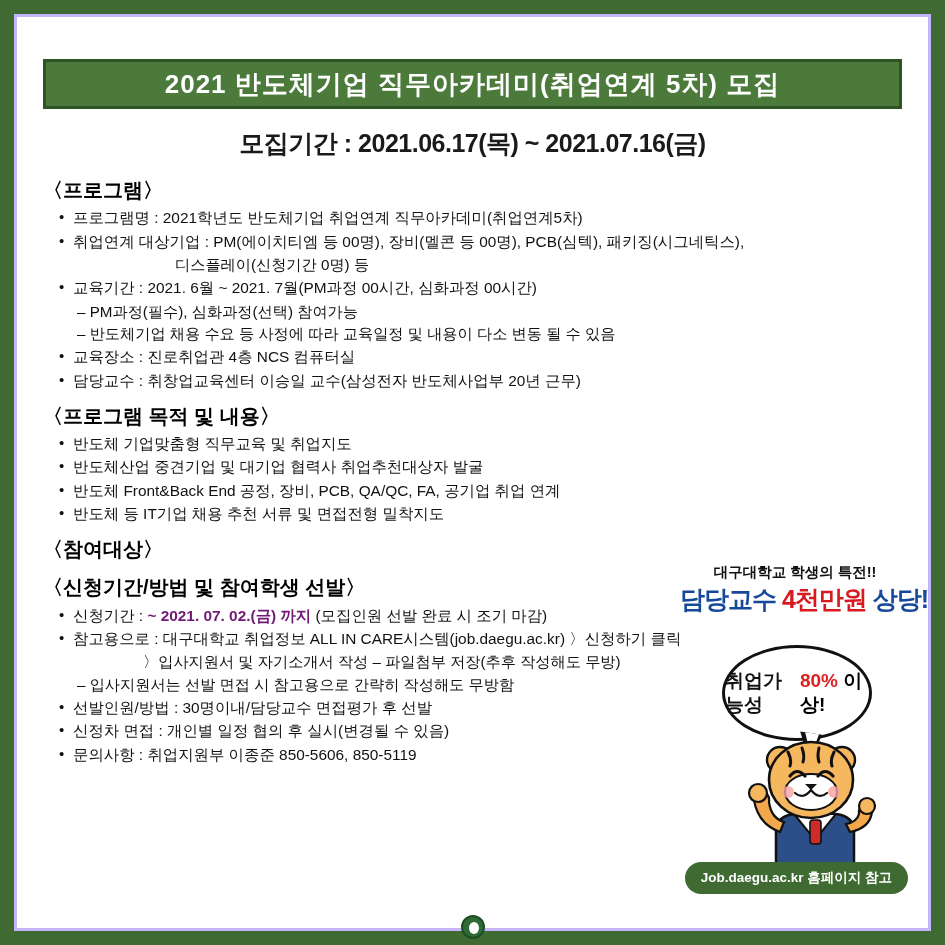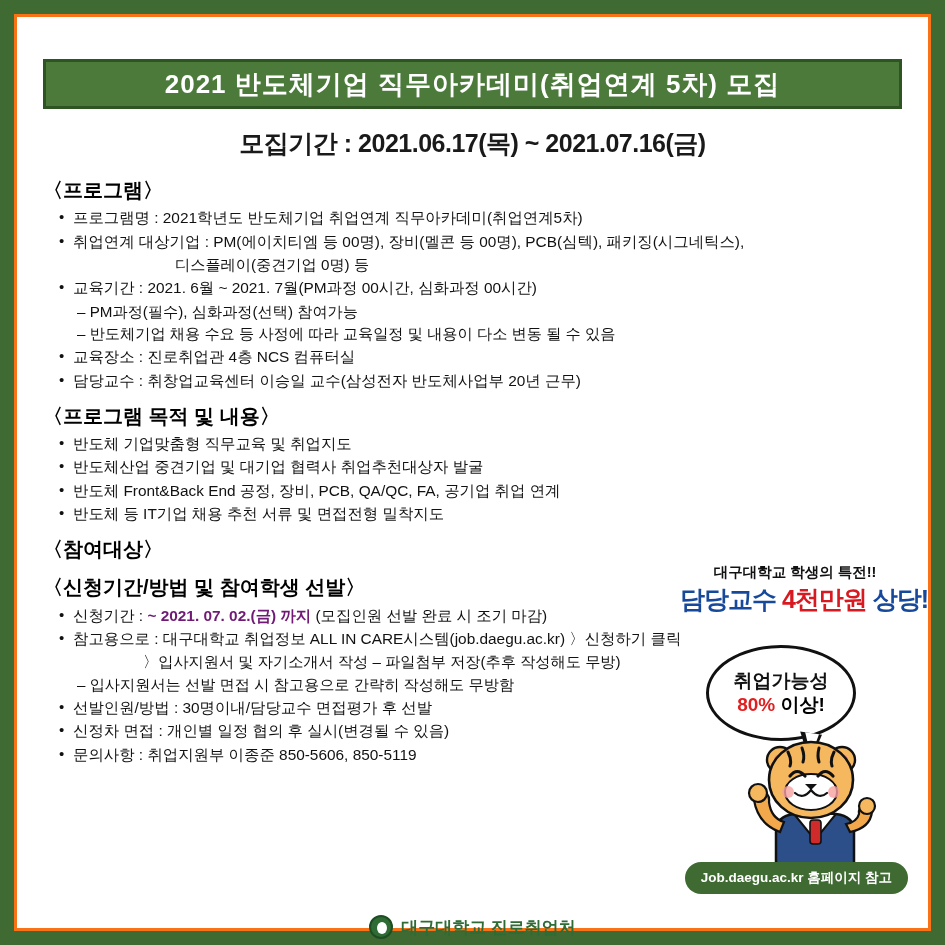--- a/index.html
+++ b/index.html
@@ -16,21 +16,21 @@
     width: 945px;
     height: 945px;
     background: #3f6b32;
     padding: 14px 14px 0 14px;
   }
   .inner {
     position: relative;
     width: 917px;
     height: 917px;
     background: #ffffff;
-    border: 3px solid #f97316;
+    border: 3px solid #c4b5fd;
     overflow: hidden;
   }
   
   .title-bar {
     margin: 42px 26px 0 26px;
     background: #4b7a3b;
     border: 3px solid #2f5424;
     height: 50px;
     display: flex;
     align-items: center;
@@ -110,29 +110,29 @@
     font-size: 25px;
     font-weight: bold;
     white-space: nowrap;
     letter-spacing: -1px;
   }
   .stamp .blue { color: #17499b; }
   .stamp .redbig { color: #d81920; }
   
   .bubble {
     position: absolute;
-    right: 72px;
+    right: 56px;
     top: 628px;
     width: 150px;
     height: 96px;
     background: #ffffff;
     border: 3px solid #111111;
     border-radius: 50%;
     display: flex;
-    flex-direction: column;
+    flex-direction: row;
     align-items: center;
     justify-content: center;
     line-height: 1.25;
   }
   .bubble .b1 { font-size: 19px; font-weight: bold; color: #111; }
   .bubble .b2 { font-size: 19px; font-weight: bold; }
   .bubble .b2 .pct { color: #e02020; }
   .bubble-tail {
     position: absolute;
     right: 108px;
@@ -216,21 +216,21 @@
     </div>
 
     <div class="subtitle">모집기간 : 2021.06.17(목) ~ 2021.07.16(금)</div>
 
     <div class="content">
 
       <div class="sec-head first">〈프로그램〉</div>
       <ul class="bullets">
         <li>프로그램명 : 2021학년도 반도체기업 취업연계 직무아카데미(취업연계5차)</li>
         <li>취업연계 대상기업 : PM(에이치티엠 등 00명), 장비(멜콘 등 00명), PCB(심텍), 패키징(시그네틱스),</li>
-        <div class="sub indent-more">디스플레이(중견기업 0명) 등</div>
+        <div class="sub indent-more">디스플레이(신청기간 0명) 등</div>
         <li>교육기간 : 2021. 6월 ~ 2021. 7월(PM과정 00시간, 심화과정 00시간)</li>
         <div class="sub">– PM과정(필수), 심화과정(선택) 참여가능</div>
         <div class="sub">– 반도체기업 채용 수요 등 사정에 따라 교육일정 및 내용이 다소 변동 될 수 있음</div>
         <li>교육장소 : 진로취업관 4층 NCS 컴퓨터실</li>
         <li>담당교수 : 취창업교육센터 이승일 교수(삼성전자 반도체사업부 20년 근무)</li>
       </ul>
 
       <div class="sec-head">〈프로그램 목적 및 내용〉</div>
       <ul class="bullets">
         <li>반도체 기업맞춤형 직무교육 및 취업지도</li>
@@ -301,15 +301,14 @@
         <circle cx="64" cy="72" r="6" fill="#f6a0a0" opacity="0.8"></circle>
         <circle cx="110" cy="72" r="6" fill="#f6a0a0" opacity="0.8"></circle>
       </svg>
     </div>
 
     <div class="footer-tag">Job.daegu.ac.kr 홈페이지 참고</div>
   </div>
 
   <div class="brand">
     <span class="logo"></span>
-    <span class="brand-text">대구대학교 진로취업처</span>
   </div>
 </div>
 
 </body></html>

